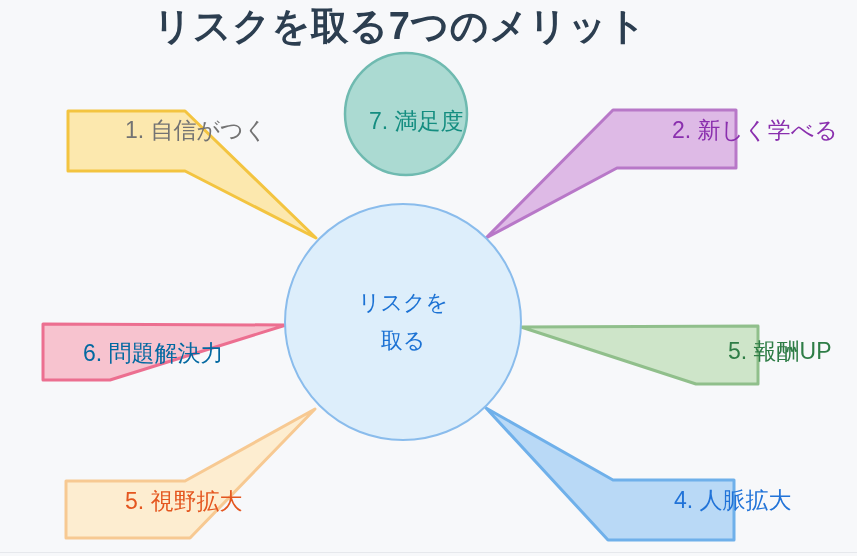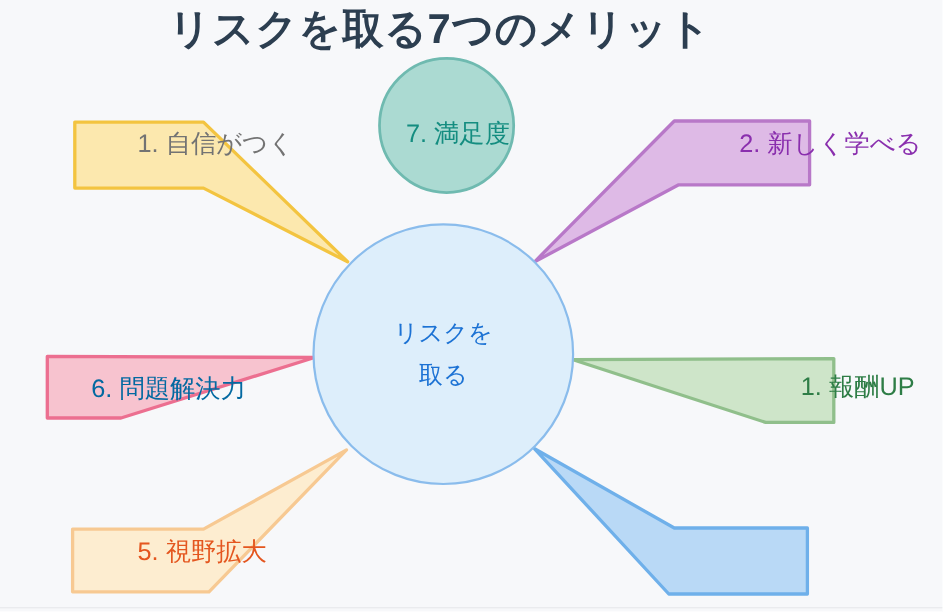--- a/index.html
+++ b/index.html
@@ -71,21 +71,22 @@
 
     <circle cx="406" cy="114" r="61" stroke-width="2.5" fill="#abdad2" stroke="#6fbab0"></circle>
 
     <circle cx="403" cy="322" r="118" stroke-width="2" fill="#ddeefb" stroke="#8abcec"></circle>
   </svg>
 
   <h1 class="page-title" style="color: rgb(44, 62, 80);">リスクを取る7つのメリット</h1>
 
   <div class="callout-label label-1" style="color: #737373;">1. 自信がつく</div>
   <div class="callout-label label-2" style="color: rgb(138, 47, 174);">2. 新しく学べる</div>
-  <div class="callout-label label-3" style="color: rgb(46, 125, 70);">1. 報酬UP</div>
+  <div class="callout-label label-3" style="color: rgb(46, 125, 70);">5. 報酬UP</div>
+  <div class="callout-label label-4" style="color: rgb(33, 115, 216);">4. 人脈拡大</div>
   <div class="callout-label label-5" style="color: rgb(228, 86, 31);">5. 視野拡大</div>
   <div class="callout-label label-6" style="color: #0369a1; margin-left: 16px;">6. 問題解決力</div>
   <div class="callout-label label-7" style="color: rgb(20, 141, 128);">7. 満足度</div>
 
   <div class="center-label" style="color: rgb(28, 114, 212);">
     <span>リスクを</span>
     <span>取る</span>
   </div>
 
   <div class="bottom-divider" style="background-color: rgb(230, 232, 236);"></div>

